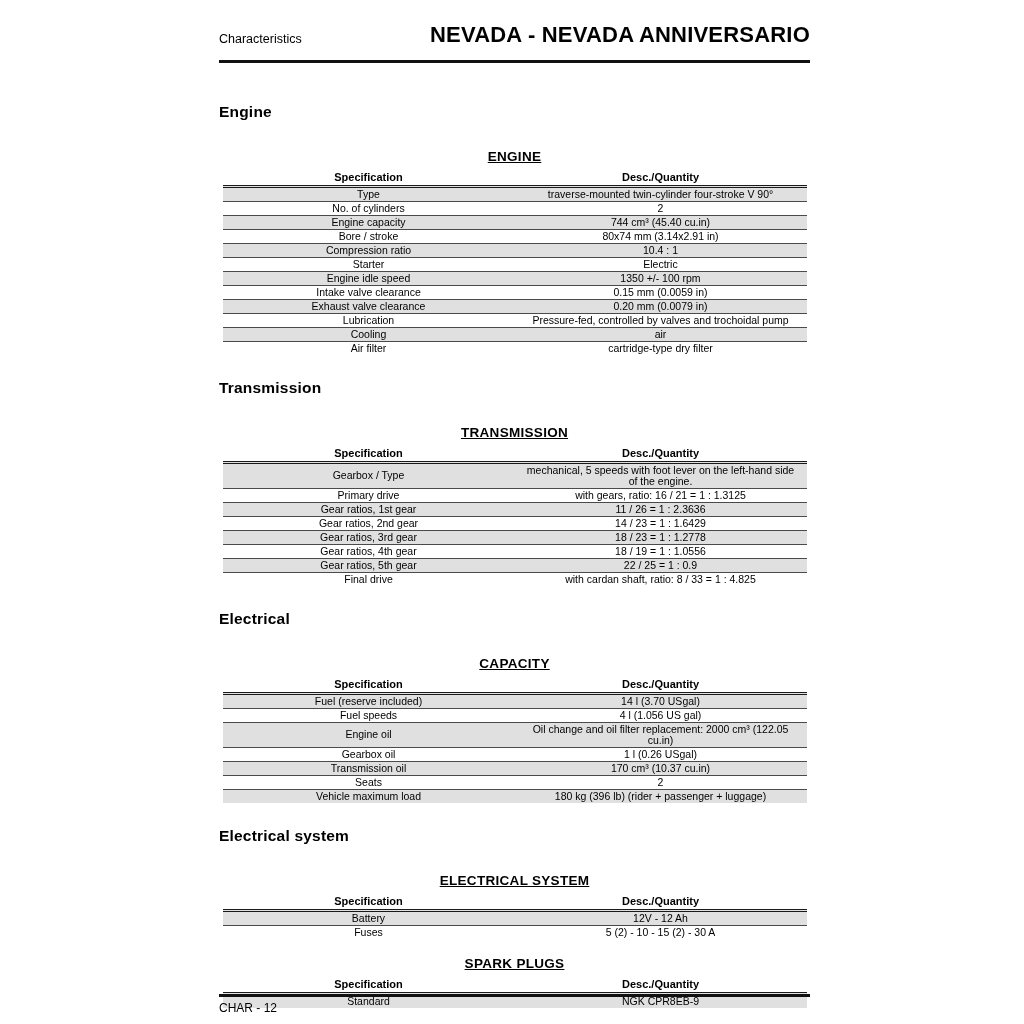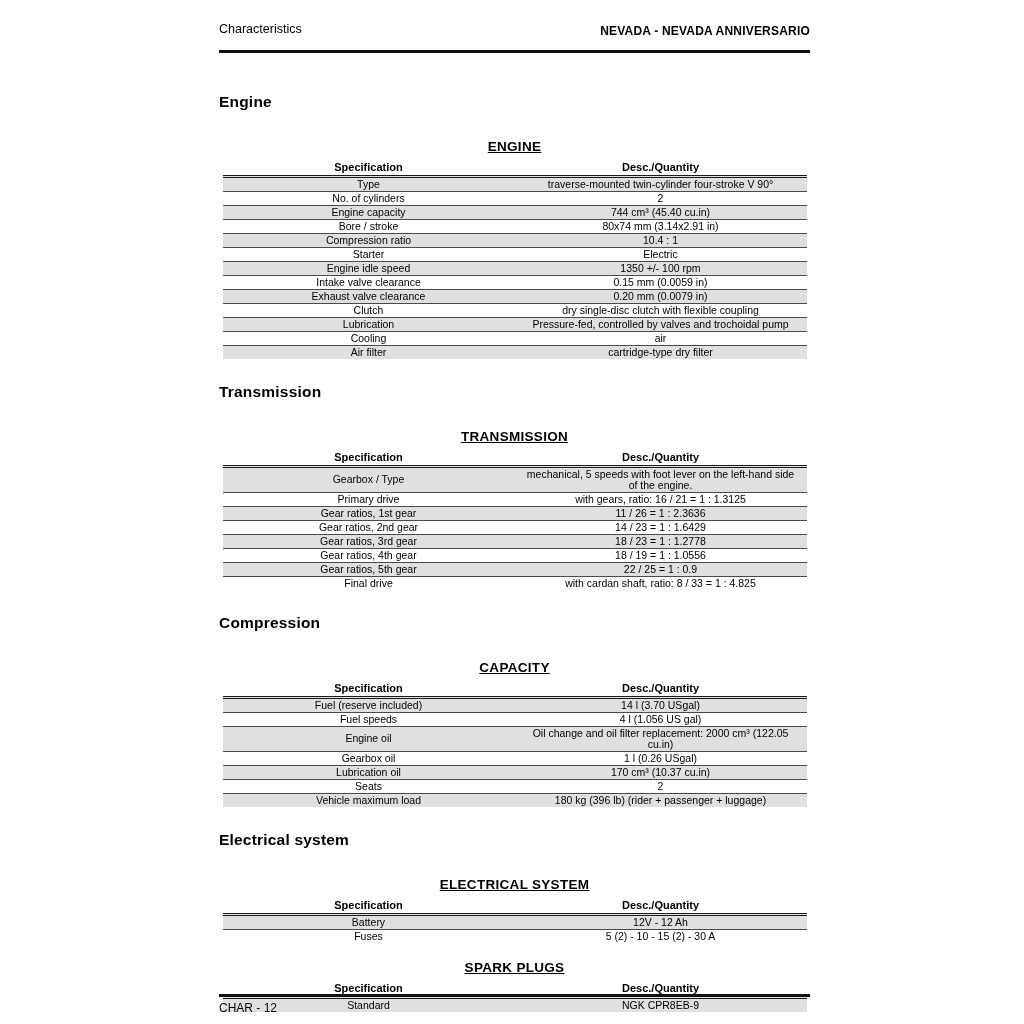--- a/index.html
+++ b/index.html
@@ -18,21 +18,21 @@
     width: 1024px;
     height: 764px;
     padding: 22px 214px 0 219px;
   }
   .doc-header {
     display: flex;
     justify-content: space-between;
     align-items: flex-end;
   }
   .hdr-left { font-size: 12.5px; padding-bottom: 2px; }
-  .hdr-right { font-size: 12px; font-weight: bold; letter-spacing: 0.2px; }
+  .hdr-right { font-size: 22px; font-weight: bold; letter-spacing: 0.2px; }
   .hdr-rule {
     height: 2.5px;
     background: var(--rule, #111);
     margin-top: 12px;
   }
   .section { margin-top: 24px; }
   .section:first-child { margin-top: 40px; }
   .section-heading {
     margin: 0;
     font-size: 15.5px;
@@ -132,24 +132,20 @@
             </tr>
             <tr>
               <td>Intake valve clearance</td>
               <td>0.15 mm (0.0059 in)</td>
             </tr>
             <tr>
               <td>Exhaust valve clearance</td>
               <td>0.20 mm (0.0079 in)</td>
             </tr>
             <tr>
-              <td>Clutch</td>
-              <td>dry single-disc clutch with flexible coupling</td>
-            </tr>
-            <tr>
               <td>Lubrication</td>
               <td>Pressure-fed, controlled by valves and trochoidal pump</td>
             </tr>
             <tr>
               <td>Cooling</td>
               <td>air</td>
             </tr>
             <tr>
               <td>Air filter</td>
               <td>cartridge-type dry filter</td>
@@ -197,21 +193,21 @@
               <td>22 / 25 = 1 : 0.9</td>
             </tr>
             <tr>
               <td>Final drive</td>
               <td>with cardan shaft, ratio: 8 / 33 = 1 : 4.825</td>
             </tr>
           </tbody>
         </table>
       </section>
       <section class="section">
-        <h2 class="section-heading">Compression</h2>
+        <h2 class="section-heading">Electrical</h2>
         <div class="table-title">CAPACITY</div>
         <table class="spec-table">
           <thead>
             <tr>
               <th>Specification</th>
               <th>Desc./Quantity</th>
             </tr>
           </thead>
           <tbody>
             <tr>
@@ -224,21 +220,21 @@
             </tr>
             <tr>
               <td>Engine oil</td>
               <td>Oil change and oil filter replacement: 2000 cm³ (122.05 cu.in)</td>
             </tr>
             <tr>
               <td>Gearbox oil</td>
               <td>1 l (0.26 USgal)</td>
             </tr>
             <tr>
-              <td>Lubrication oil</td>
+              <td>Transmission oil</td>
               <td>170 cm³ (10.37 cu.in)</td>
             </tr>
             <tr>
               <td>Seats</td>
               <td>2</td>
             </tr>
             <tr>
               <td>Vehicle maximum load</td>
               <td>180 kg (396 lb) (rider + passenger + luggage)</td>
             </tr>

